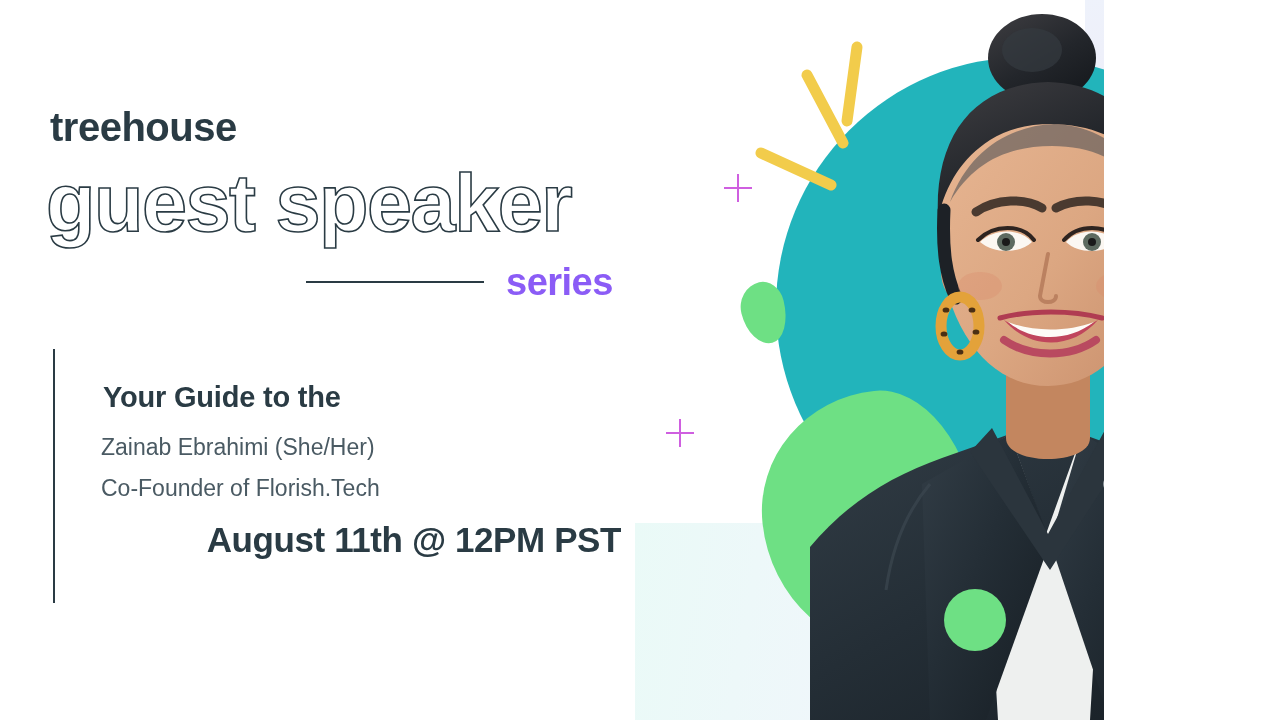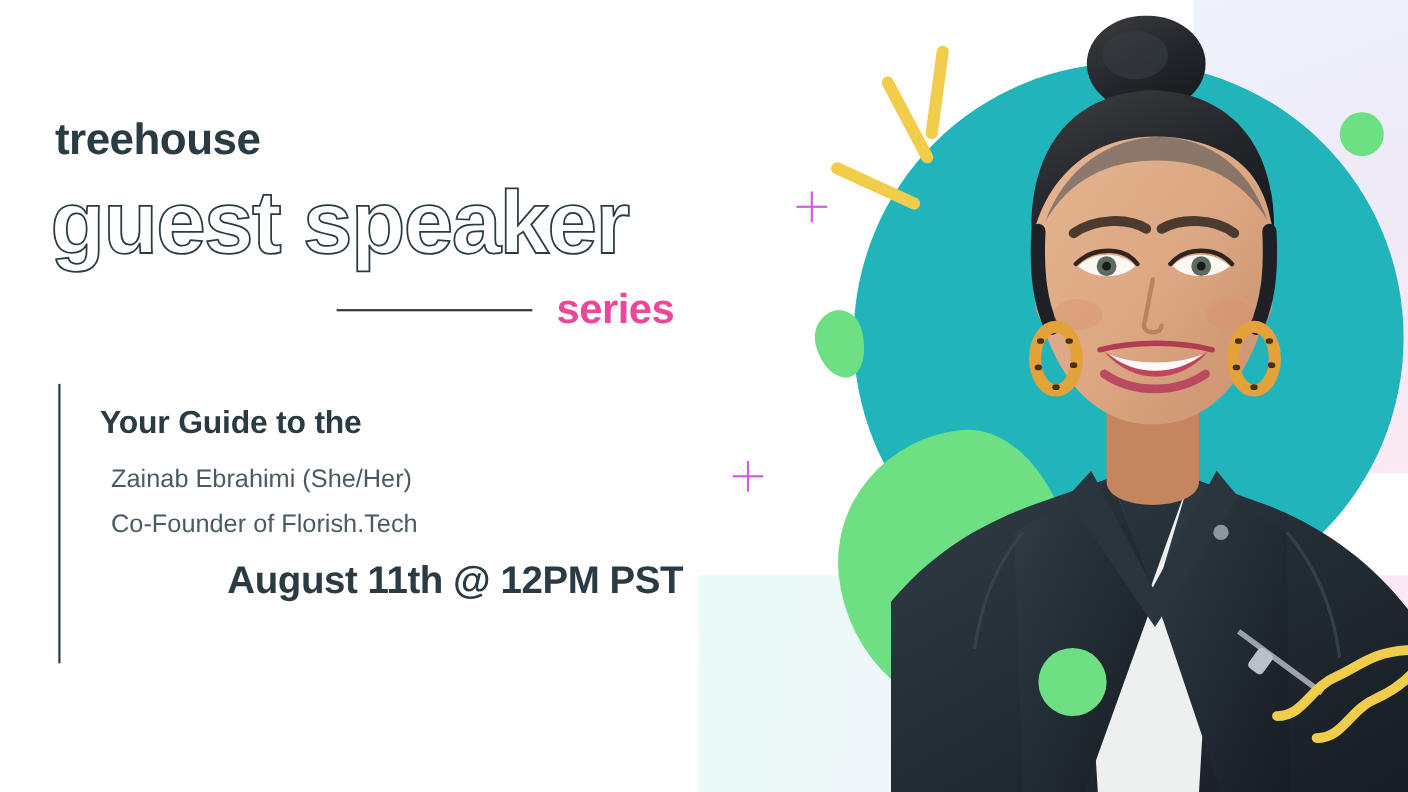--- a/index.html
+++ b/index.html
@@ -5,21 +5,21 @@
   html, body {
     margin: 0;
     padding: 0;
     background: #ffffff;
   }
   body {
     font-family: "Liberation Sans", sans-serif;
   }
   .stage {
     position: relative;
-    width: 1280px;
+    width: 1104px;
     height: 720px;
     overflow: hidden;
     background: #ffffff;
   }
 
   
   .panel-topright {
     position: absolute;
     left: 1085px;
     top: 0;
@@ -160,21 +160,21 @@
   .series-rule {
     flex: 0 0 178px;
     height: 2px;
     background: #2a3b44;
     margin-right: 22px;
   }
   .series-label {
     font-size: 38px;
     font-weight: 700;
     letter-spacing: -0.5px;
-    color: #ec4899;
+    color: #8b5cf6;
     line-height: 1;
   }
 
   .rule-vertical {
     position: absolute;
     left: 53px;
     top: 349px;
     width: 2px;
     height: 254px;
     background: #2a3b44;
@@ -185,21 +185,21 @@
     left: 91px;
     top: 366px;
     width: 530px;
   }
   .talk-title {
     font-size: 29px;
     font-weight: 700;
     line-height: 1.33;
     color: #2a3b44;
     letter-spacing: -0.2px;
-    margin: 0;
+    margin: 12px;
   }
   .speaker-name,
   .speaker-role {
     font-size: 23px;
     font-weight: 400;
     line-height: 1.35;
     color: #4a5a63;
     margin: 10px;
     letter-spacing: 0px;
   }

